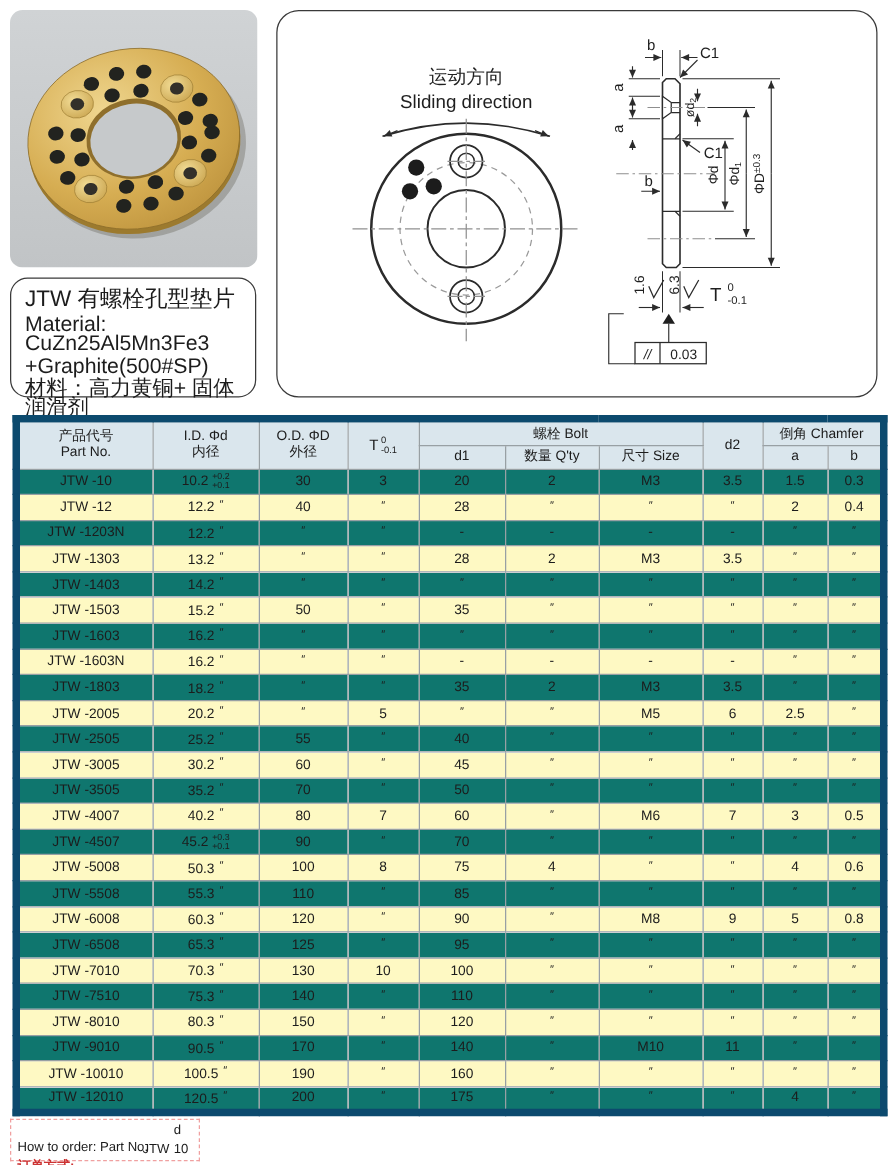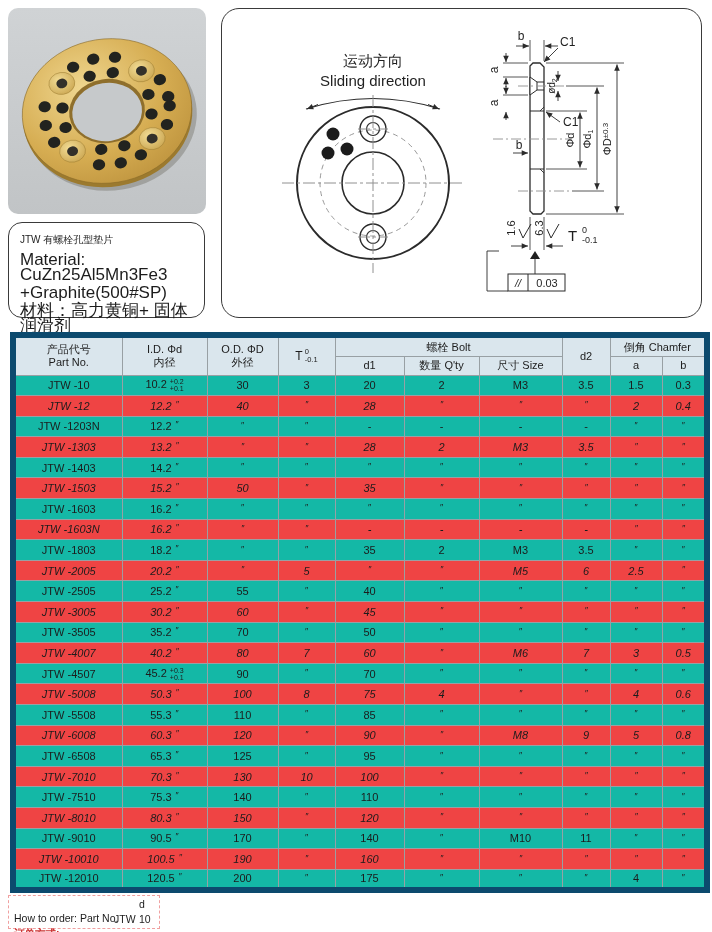--- a/index.html
+++ b/index.html
@@ -3,37 +3,37 @@
 <meta charset="utf-8">
 <style>
   html,body{margin:0;padding:0;background:#fff;}
   .page{position:relative;width:712px;height:932px;background:#ffffff;overflow:hidden;
         font-family:"Liberation Sans","DejaVu Sans",sans-serif;color:#1c1c1c;}
   
   .photo-panel{position:absolute;left:8px;top:8px;width:198px;height:206px;}
   
   .desc-box{position:absolute;left:8px;top:222px;width:197px;height:96px;box-sizing:border-box;
             border:1.5px solid #3a3a3a;border-radius:14px;padding:7px 10px 6px 11px;}
-  .desc-title{font-size:10px;line-height:19px;}
+  .desc-title{font-size:18px;line-height:19px;}
   .desc-mat{font-size:17px;line-height:15px;margin-top:3px;}
   
   .drawing-box{position:absolute;left:221px;top:8px;width:481px;height:310px;box-sizing:border-box;
                border:1.5px solid #3a3a3a;border-radius:18px;overflow:hidden;}
   .drawing-box svg{position:absolute;left:0;top:0;}
   
   .main-table{position:absolute;left:10px;top:332px;width:694px;border-collapse:collapse;
               table-layout:fixed;font-size:11px;}
   .main-table th,.main-table td{border:1px solid #98a0a4;text-align:center;vertical-align:middle;
               padding:0;line-height:1.1;font-weight:normal;overflow:hidden;white-space:nowrap;}
   .main-table{border:6px solid #0c4a6e;}
   .main-table thead th{background:#dae6ed;font-size:11px;}
   .main-table thead tr:first-child{height:21px;}
   .main-table thead tr:last-child{height:19px;}
-  .main-table tbody tr{height:20.6px;background:#14b8a6;}
-  .main-table tbody tr.alt{background:#ef4444;font-style:italic;}
+  .main-table tbody tr{height:20.6px;background:#0f766e;}
+  .main-table tbody tr.alt{background:#fef9c3;}
   .hdr-2line{line-height:13px;}
   .t-head{display:inline-flex;align-items:center;gap:2px;}
   .t-head .t-main{font-size:12px;}
   .tolstack{display:inline-flex;flex-direction:column;font-size:7.5px;line-height:8px;text-align:left;}
   .tol{display:inline-flex;flex-direction:column;margin-left:3px;font-size:7px;line-height:7px;
        text-align:left;vertical-align:middle;}
   .ditto-sup{font-size:9px;margin-left:4px;vertical-align:3px;}
   td .ditto{font-size:9px;display:inline-block;transform:translateY(-2px);}
   
   .order-box{position:absolute;left:8px;top:895px;width:152px;height:34px;box-sizing:border-box;

